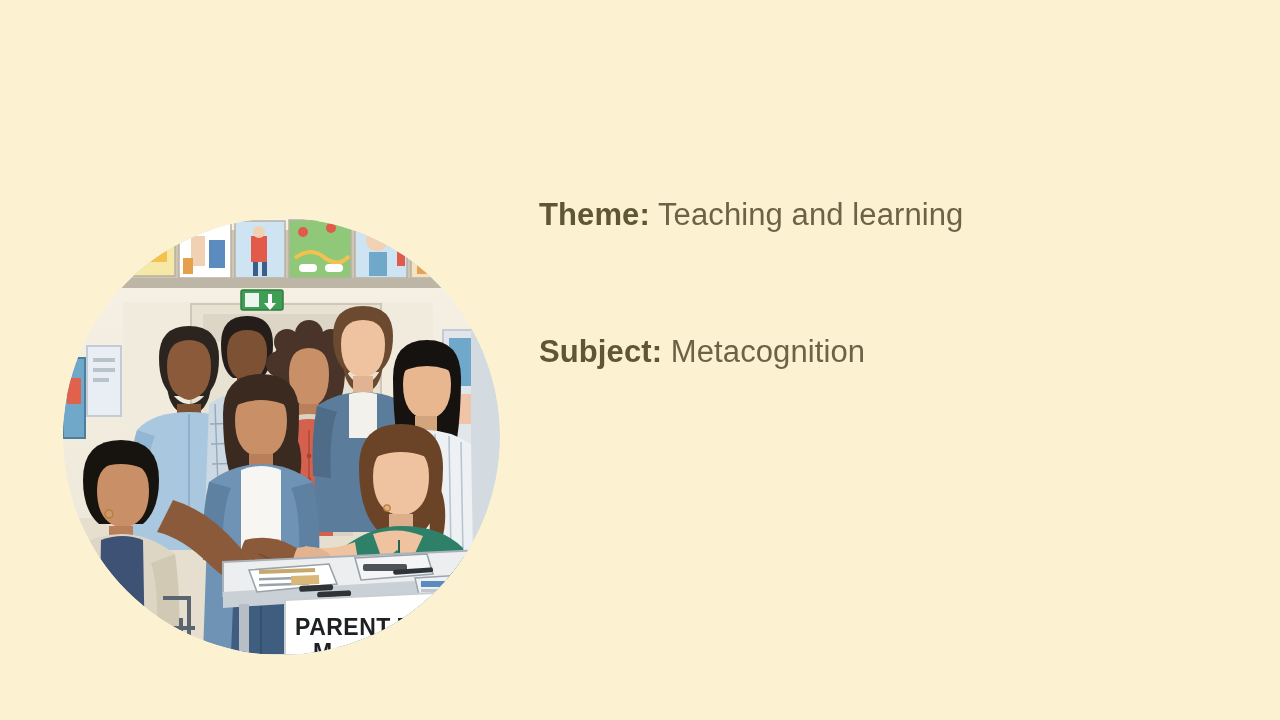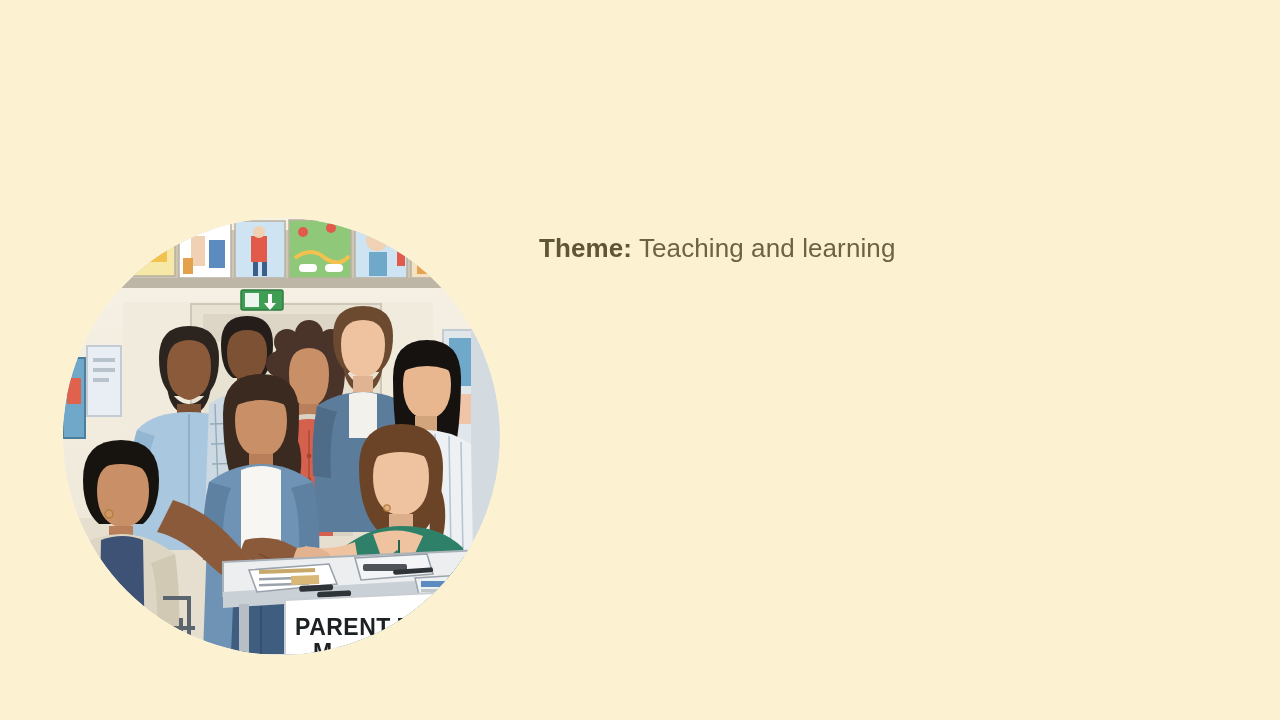--- a/index.html
+++ b/index.html
@@ -34,26 +34,25 @@
   .illus-svg { display: block; width: 437px; height: 437px; }
 
   
   .text-block {
     position: absolute;
     left: 539px;
     top: 196px;
     width: 700px;
   }
   .info-line {
-    font-size: 26px;
+    font-size: 31px;
     line-height: 1.25;
     color: #6b6140;
     letter-spacing: .1px;
     white-space: nowrap;
-    margin-top: 36px;
   }
   .info-line .lbl {
     font-weight: bold;
     color: #5f5636;
   }
   .info-line .val {
     font-weight: normal;
     color: #6d6344;
   }
   .gap-line { height: 98px; }
@@ -280,16 +279,20 @@
 
   <div class="text-block">
 
     <div class="info-line">
       <span class="lbl">Theme:</span>
       <span class="val">Teaching and learning</span>
     </div>
 
     <div class="gap-line"></div>
 
+    <div class="info-line">
+      <span class="lbl">Subject:</span>
+      <span class="val">Metacognition</span>
+    </div>
 
   </div>
 
 </div>
 
 </body></html>

